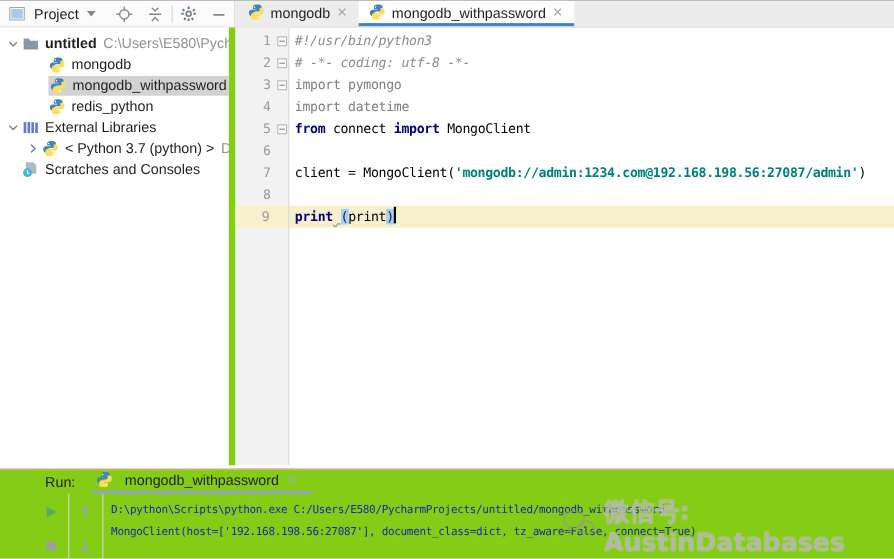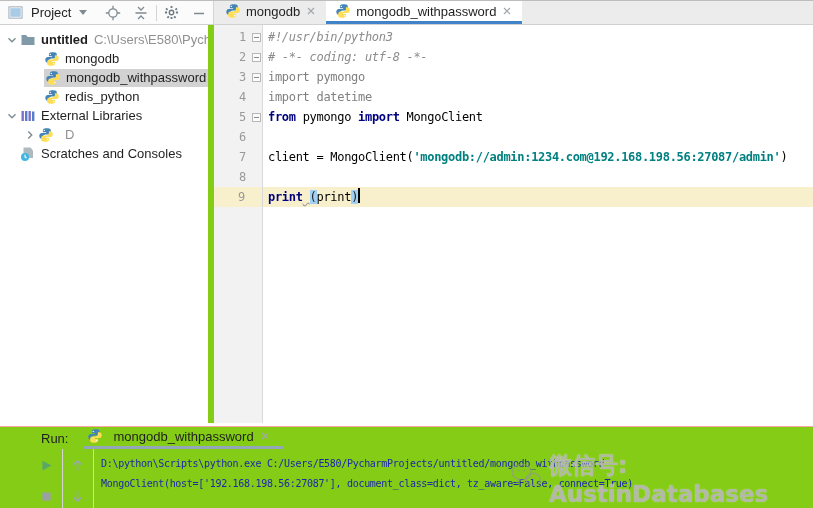--- a/index.html
+++ b/index.html
@@ -226,20 +226,21 @@
           </svg>
         </span>
         <span class="ticon">
           <svg width="16" height="16" viewBox="0 0 16 16">
             <path fill="#4584b6" d="M7.9 1.2c-1.9 0-3 .9-3 2.2v1.9h3.2v.6H3.9c-1.5 0-2.6 1-2.6 2.9 0 1.8 1 2.9 2.5 2.9h1.3V9.9c0-1.4 1.1-2.4 2.5-2.4h3c1.2 0 2.2-1 2.2-2.2V3.4c0-1.3-1.1-2.2-3-2.2z"></path>
             <path fill="#ffde57" d="M8.1 14.8c1.9 0 3-.9 3-2.2v-1.9H7.9v-.6h4.2c1.5 0 2.6-1 2.6-2.9 0-1.8-1-2.9-2.5-2.9h-1.3v1.8c0 1.4-1.1 2.4-2.5 2.4h-3c-1.2 0-2.2 1-2.2 2.2v1.9c0 1.3 1.1 2.2 3 2.2z"></path>
             <circle cx="6.3" cy="3.4" r=".7" fill="#fff"></circle>
             <circle cx="9.7" cy="12.6" r=".7" fill="#fff"></circle>
           </svg>
         </span>
+        <span>&lt; Python 3.7 (python) &gt;</span>
         <span class="t-path">D</span>
       </div>
       <div class="trow" style="padding-left: 4px;">
         <span class="chev"></span>
         <span class="ticon">
           <svg width="16" height="16" viewBox="0 0 16 16">
             <path d="M3.5 1.5h7l2.5 3V12h-9.5z" fill="#aeb9c0"></path>
             <circle cx="5" cy="11" r="4" fill="#40b6e0"></circle>
             <path d="M5 8.8V11l1.6 1" stroke="#fff" stroke-width="1.1" fill="none"></path>
           </svg>
@@ -283,21 +284,21 @@
         </span>
         <span class="code"><span class="gr">import datetime</span></span>
       </div>
       <div class="cline">
         <span class="gut">
           <span class="lnum">5</span>
           <span class="foldc">
             <span class="fbox"></span>
           </span>
         </span>
-        <span class="code"><span class="kw">from</span><span class="pl"> pymongo </span><span class="kw">import</span><span class="pl"> MongoClient</span></span>
+        <span class="code"><span class="kw">from</span><span class="pl"> connect </span><span class="kw">import</span><span class="pl"> MongoClient</span></span>
       </div>
       <div class="cline">
         <span class="gut">
           <span class="lnum">6</span>
           <span class="foldc"></span>
         </span>
         <span class="code"></span>
       </div>
       <div class="cline">
         <span class="gut">

